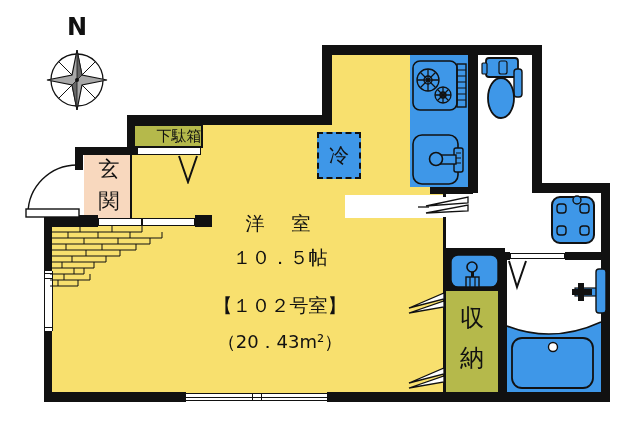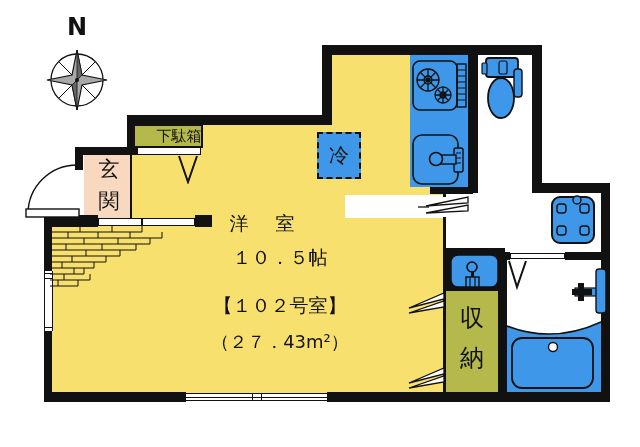--- a/index.html
+++ b/index.html
@@ -191,18 +191,18 @@
     <rect x="15" y="88" width="81" height="50" rx="10" fill="#3E97E8" stroke="#111" stroke-width="1.8"></rect>
     <circle cx="56" cy="97" r="4.5" fill="#fff" stroke="#111" stroke-width="1.4"></circle>
     <g>
       <rect x="78" y="38" width="22" height="8" fill="#3E97E8" stroke="#111" stroke-width="1.2"></rect>
       <rect x="75" y="39" width="20" height="6" fill="#111"></rect>
       <rect x="81" y="33" width="6" height="18" fill="#111"></rect>
       <rect x="99" y="19" width="10" height="44" rx="3" fill="#3E97E8" stroke="#111" stroke-width="1.4"></rect>
     </g>
   </svg>
 
-  <div class="lbl" style="left:179px;top:213px;width:170px;font-size:19px;letter-spacing:4px;text-align:center;">洋　室</div>
+  <div class="lbl" style="left:195px;top:213px;width:170px;font-size:19px;letter-spacing:4px;text-align:center;">洋　室</div>
   <div class="lbl" style="left:195px;top:247px;width:170px;font-size:19px;text-align:center;">１０．５帖</div>
   <div class="lbl" style="left:180px;top:297px;width:200px;font-size:19px;font-family:Liberation Mono, monospace;">【１０２号室】</div>
-  <div class="lbl" style="left:180px;top:332px;width:200px;font-size:18px;">（２７．43m²）</div>
+  <div class="lbl" style="left:180px;top:332px;width:200px;font-size:18px;">（20．43m²）</div>
 
 </div>
 
 </body></html>

